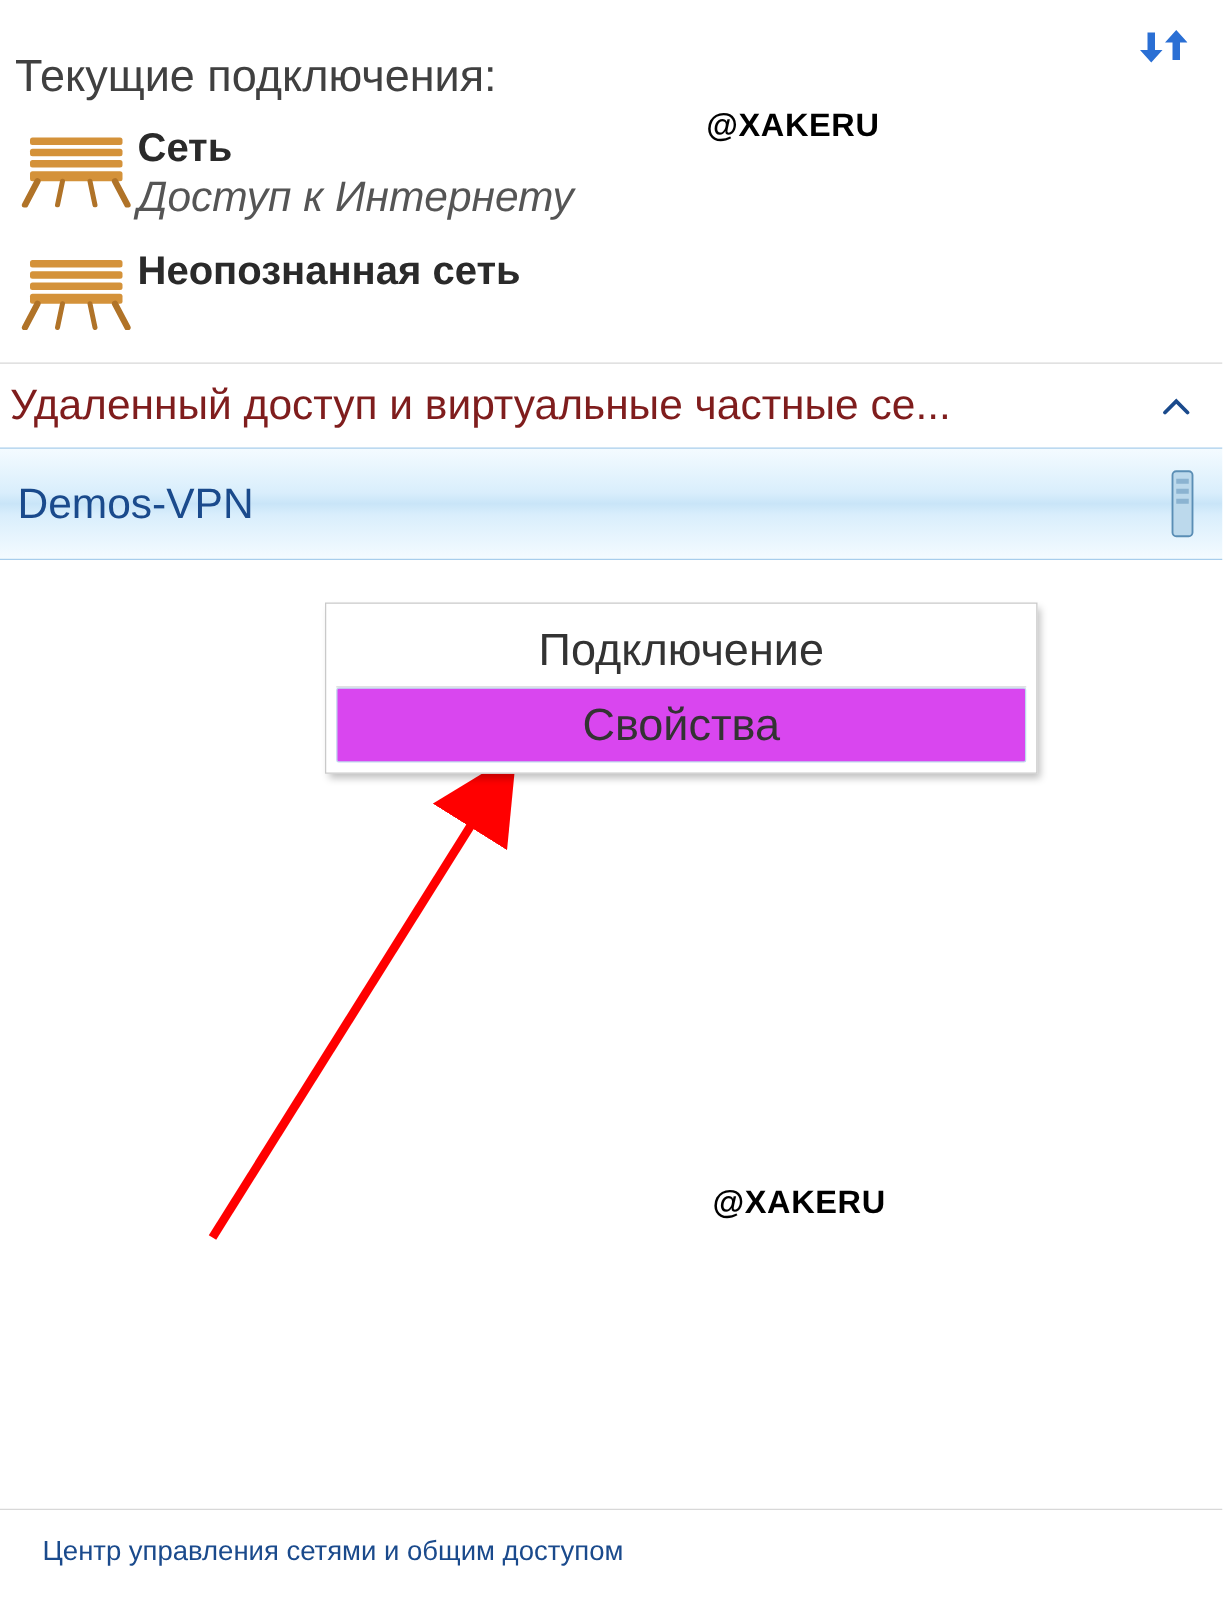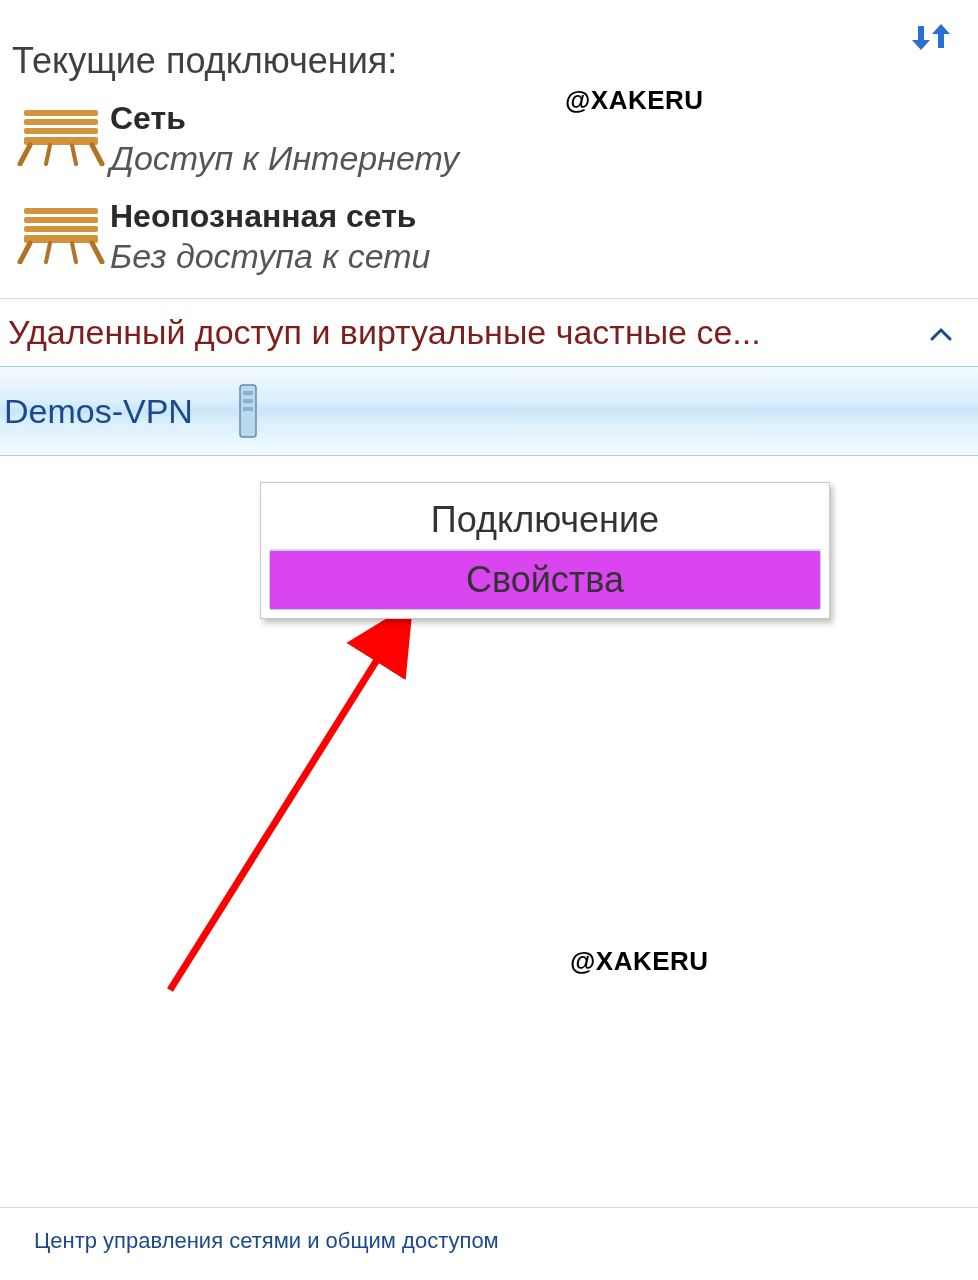--- a/index.html
+++ b/index.html
@@ -72,24 +72,24 @@
     }
     .chevron {
       color: #1a4a8c;
       font-size: 24px;
       font-weight: bold;
     }
     .vpn-row {
       background: linear-gradient(#f4fbff, #d9eefc 40%, #c9e5f8 50%, #d9eefc 60%, #f4fbff);
       border-top: 1px solid #a7cdec;
       border-bottom: 1px solid #a7cdec;
-      padding: 14px 4px;
+      padding: 14px 14px;
       display: flex;
       align-items: center;
-      justify-content: flex-start;
+      justify-content: space-between;
       font-size: 34px;
       color: #1a4a8c;
       cursor: pointer;
       position: relative;
       gap: 37px;
     }
     .tower-icon {
       width: 36px;
       height: 60px;
     }
@@ -186,21 +186,20 @@
       <rect x="8" y="26" width="74" height="6" rx="2" fill="#d4923a"></rect>
       <rect x="8" y="35" width="74" height="8" rx="2" fill="#d4923a"></rect>
       <path d="M14 43 L4 62" stroke="#b07328" stroke-width="5" stroke-linecap="round"></path>
       <path d="M76 43 L86 62" stroke="#b07328" stroke-width="5" stroke-linecap="round"></path>
       <path d="M34 43 L30 62" stroke="#b07328" stroke-width="4" stroke-linecap="round"></path>
       <path d="M56 43 L60 62" stroke="#b07328" stroke-width="4" stroke-linecap="round"></path>
     </svg>
   </div>
   <div class="conn-text">
     <div class="conn-name">Неопознанная сеть</div>
-    <div class="conn-status">Без доступа к сети</div>
   </div>
 </div>
 
 <div class="divider"></div>
 
 <div class="group-header">
   <span>Удаленный доступ и виртуальные частные се...</span>
   <span class="chevron">
     <svg width="22" height="14" viewBox="0 0 22 14">
         <path d="M2 12 L11 3 L20 12" stroke="#1a4a8c" stroke-width="3" fill="none" stroke-linecap="round"></path>

